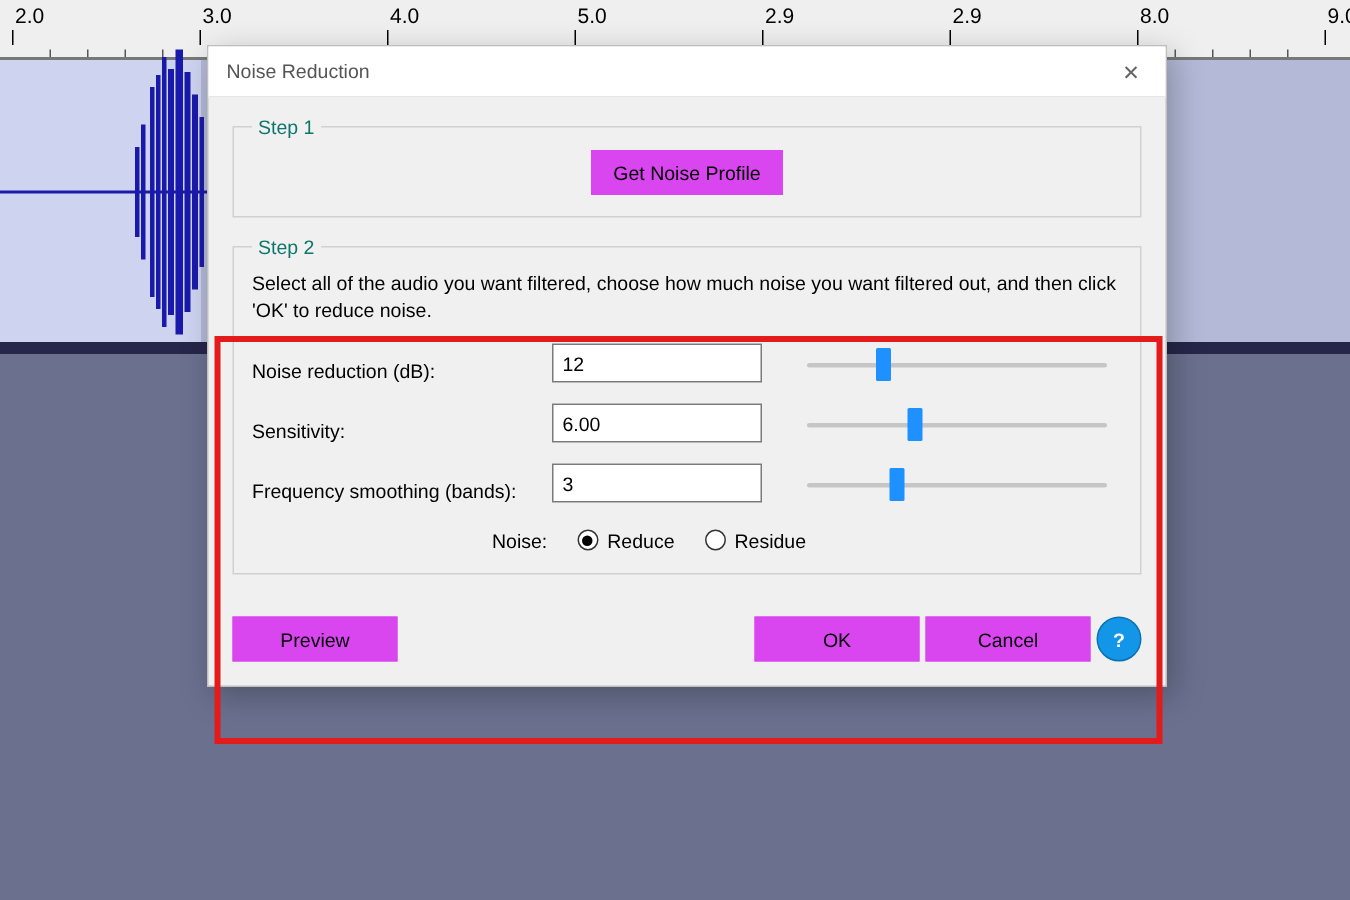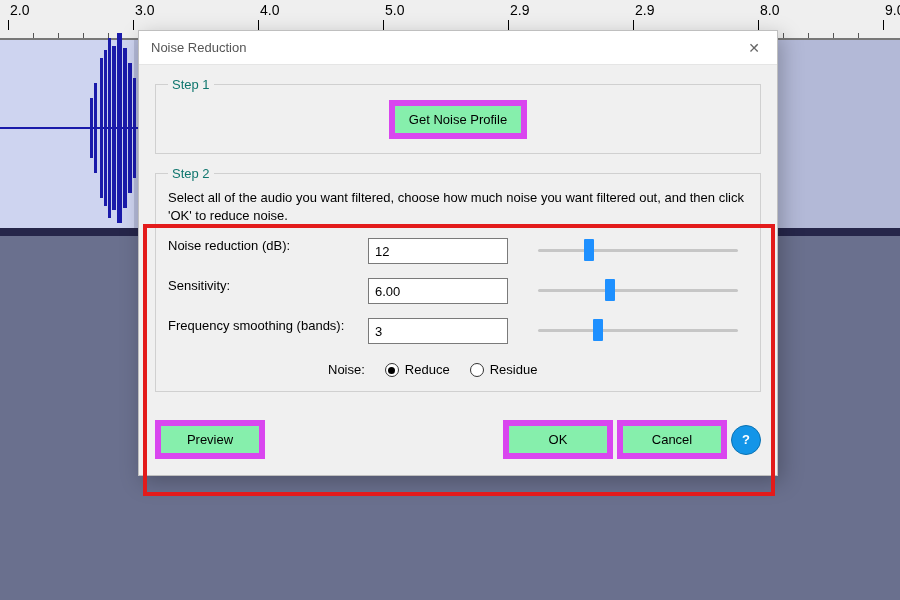--- a/index.html
+++ b/index.html
@@ -98,30 +98,30 @@
     legend {
       padding: 0 4px;
       color: #0f766e;
     }
     .step1-text {
       line-height: 1.35;
       margin-bottom: 12px;
     }
     .center { text-align: center; }
     button.win {
-      background: #86efac;
-      border: 6px solid #d946ef;
+      background: #d946ef;
+      border: 1px solid #d946ef;
       padding: 6px 14px;
       font: inherit;
       min-height: 30px;
       cursor: pointer;
     }
     .row {
       display: flex;
-      align-items: flex-start;
+      align-items: flex-end;
       margin-top: 14px;
       gap: 10px;
     }
     .row .lbl { width: 190px; }
     .row input[type="text"] {
       width: 140px;
       height: 26px;
       border: 1px solid #7a7a7a;
       font: inherit;
       padding: 2px 6px;
@@ -148,21 +148,21 @@
       cursor: pointer;
     }
     .radio-row {
       margin-top: 18px;
       display: flex;
       align-items: center;
       gap: 20px;
       padding-left: 210px;
     }
     .radio-row .nl { margin-left: -50px; }
-    .radio-group { display: flex; align-items: flex-end; gap: 6px; cursor: pointer; }
+    .radio-group { display: flex; align-items: flex-start; gap: 6px; cursor: pointer; }
     .radio-circle {
       width: 14px; height: 14px; border-radius: 50%;
       border: 1.5px solid #333; background: #fff;
       display: inline-flex; align-items: center; justify-content: center;
     }
     .radio-circle.checked::after {
       content: ""; width: 7px; height: 7px; background: #000; border-radius: 50%;
     }
     .highlight-box {
       position: absolute;

